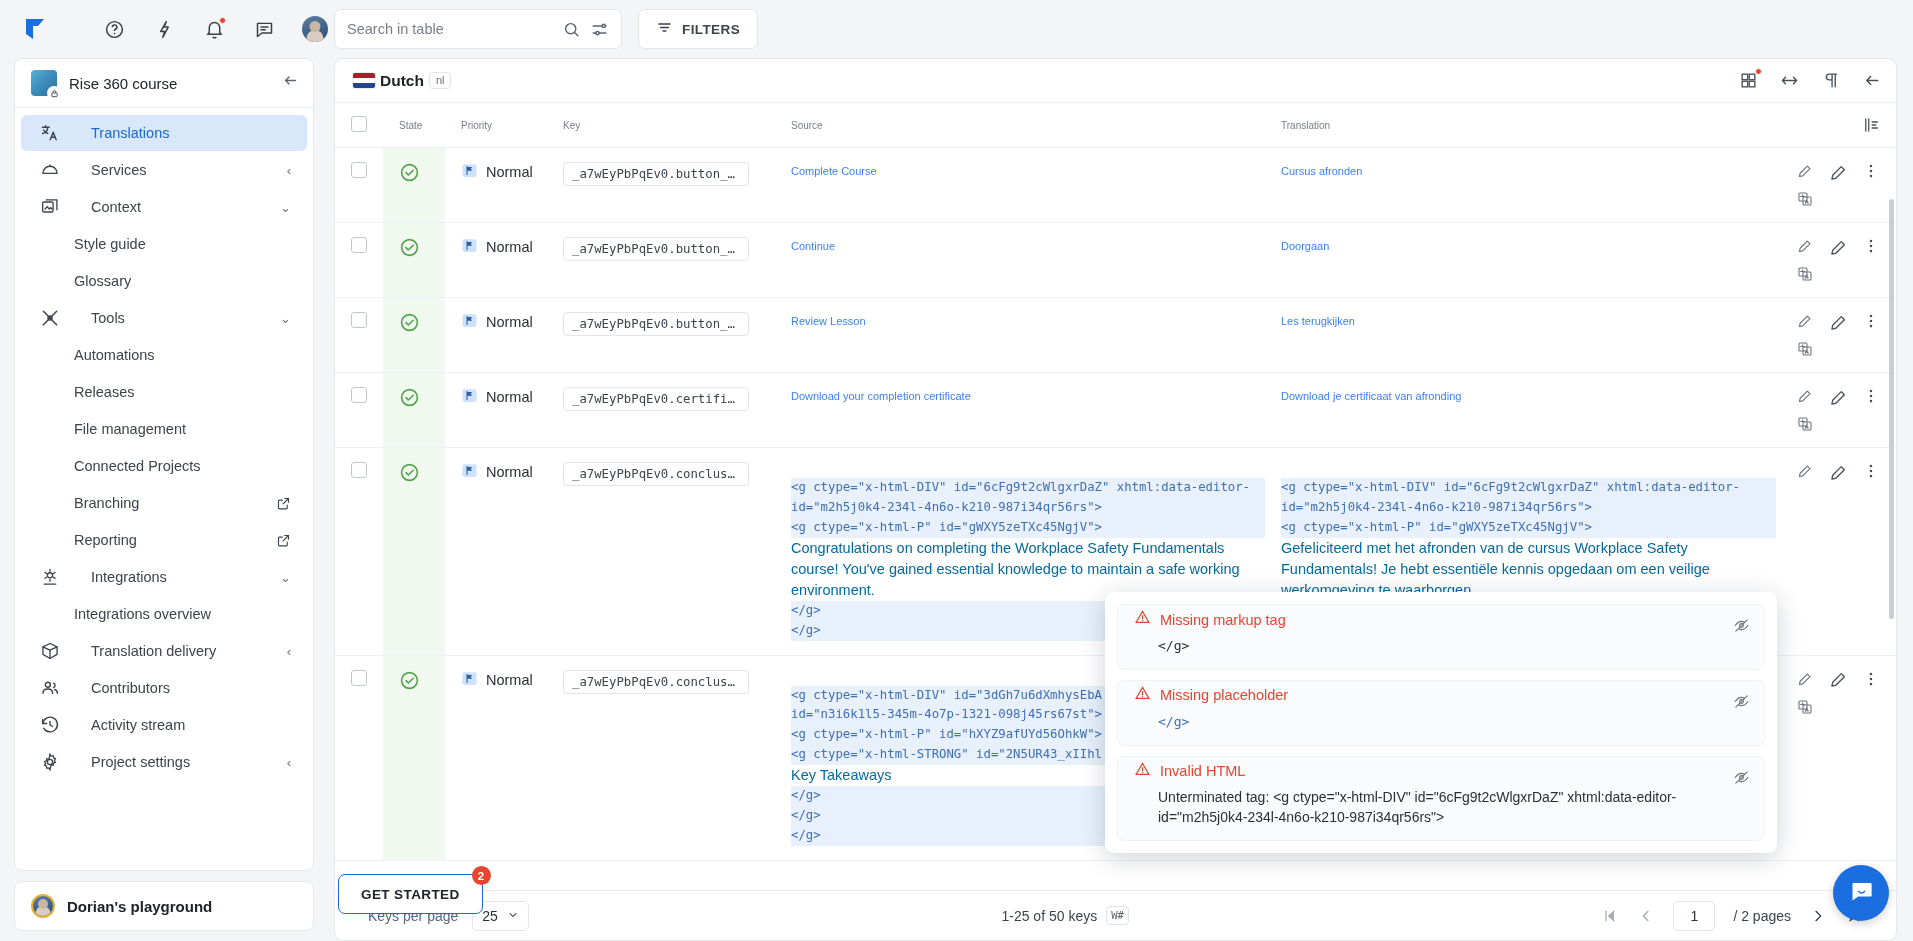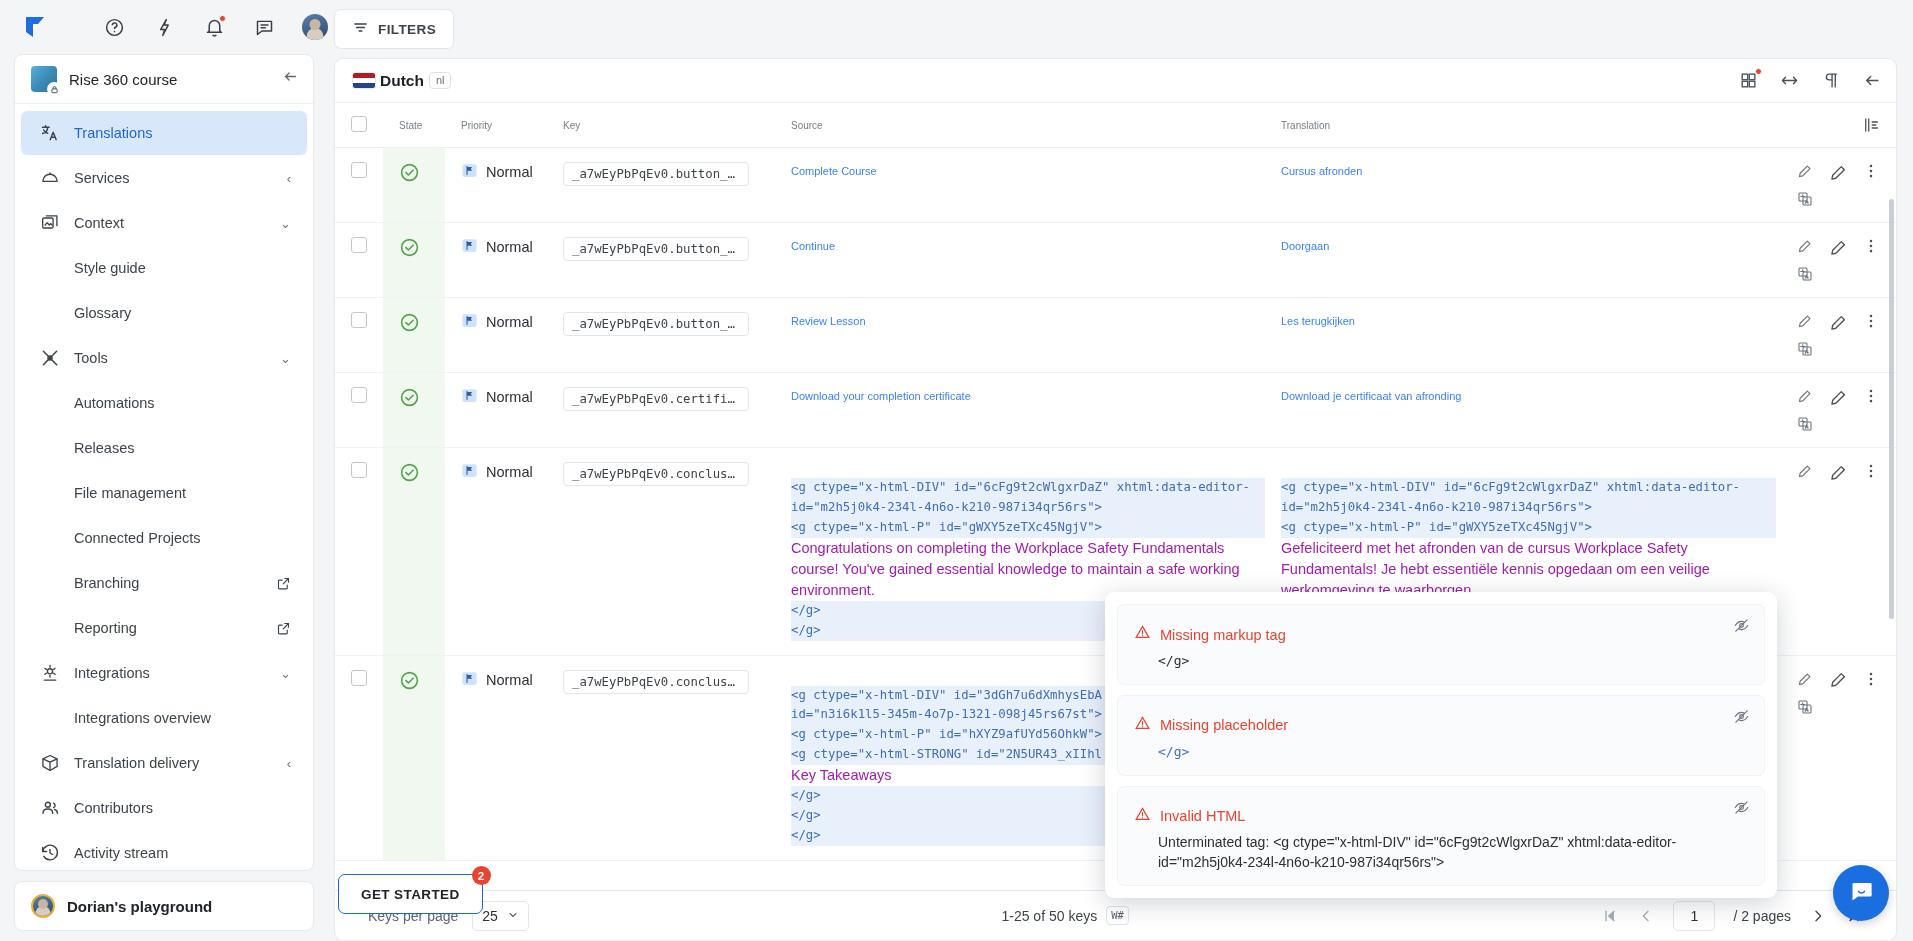--- a/index.html
+++ b/index.html
@@ -68,22 +68,22 @@
   }
   .proj-thumb .lk {
     position:absolute; right:-4px; bottom:-4px; width:14px;height:14px;border-radius:50%;
     background:#fff; display:flex;align-items:center;justify-content:center;
   }
   .proj-name { font-size: 15px; color: #20242a; flex: 1; }
   .collapse-arrow { color: #5d6470; font-size: 17px; }
 
   .nav-list { padding: 6px 0 8px 0; overflow-y: auto; flex: 1 1 auto; }
   .nav-item {
-    display: flex; align-items: center; gap: 14px;
-    height: 44px; padding: 0 16px 0 18px;
+    display: flex; align-items: center; gap: 31px;
+    height: 36px; padding: 0 16px 0 18px;
     font-size: 14.5px; color: #3d434b; cursor: pointer;
     border-radius: 6px; margin: 1px 6px;
   }
   .nav-item .ico { width: 21px; height: 21px; flex: 0 0 21px; display:flex;align-items:center;justify-content:center; color:#3d434b;}
   .nav-item .lbl { flex: 1; white-space: nowrap; }
   .nav-item .chev { color: #6b727d; font-size: 13px; }
   .nav-item.active { background: #d9e7fb; color: #1b69d4; }
   .nav-item.active .lbl { color: #1b69d4; }
   .nav-item.sub { padding-left: 53px; }
   .ext-ico { width: 15px; height: 15px; color: #3d434b; }
@@ -168,21 +168,21 @@
   .prio { display: flex; align-items: center; gap: 8px; font-size: 14.5px; color: #2b2f36; }
   .key-chip {
     border: 1px solid #e2e5ea; border-radius: 4px; padding: 4px 8px;
     font-family: "DejaVu Sans Mono", monospace; font-size: 12.3px; color: #3d434b;
     display: inline-block; max-width: 186px; overflow: hidden; white-space: nowrap;
     text-overflow: ellipsis; background:#fff;
   }
   .cell-text { line-height: 1.42; font-size: 11px; color: #3b82f6; }
   .mk { font-family: "DejaVu Sans Mono", monospace; font-size: 12.3px; color: #3f6fb5; background: #e8f0fb; line-height: 1.62; }
   .mk-line { display: block; }
-  .plain-line { display: block; font-family: "Liberation Sans", sans-serif; font-size: 14.5px; color: #a21caf; line-height: 1.45; }
+  .plain-line { display: block; font-family: "Liberation Sans", sans-serif; font-size: 14.5px; color: #0369a1; line-height: 1.45; }
   .row-body { display: flex; flex-direction: column; }
   .row-body .gap { height: 16px; }
 
   .actions { display: flex; align-items: flex-start; justify-content: flex-end; gap: 14px; padding-right: 16px; }
   .act-stack { display: flex; flex-direction: column; gap: 10px; align-items: center; }
   .act-ico { color: #6b727d; width: 18px; height: 18px; cursor: pointer; display:flex;align-items:center;justify-content:center;}
   .act-ico.big { color: #4a5059; width: 20px; height: 20px; }
   .kebab { color: #4a5059; font-size: 19px; line-height: .6; letter-spacing: 0; cursor:pointer; }
 
   
@@ -233,21 +233,21 @@
   }
 
   
   .popup {
     position: absolute; left: 1105px; top: 592px; width: 672px;
     background: #fff; border-radius: 9px; box-shadow: 0 5px 26px rgba(20,30,50,.20);
     padding: 12px; display: flex; flex-direction: column; gap: 10px; z-index: 40;
   }
   .issue {
     background: #fafbfc; border: 1px solid #f0f2f4; border-radius: 7px;
-    padding: 19px 14px 13px 16px; position: relative;
+    padding: 4px 14px 13px 16px; position: relative;
   }
   .issue-head { display: flex; align-items: center; gap: 9px; }
   .issue-title { color: #e8442f; font-size: 14.5px; }
   .issue-body { margin-top: 5px; padding-left: 24px; font-size: 14px; color: #2b2f36; line-height: 1.45; }
   .issue-body .code { font-family: "DejaVu Sans Mono", monospace; font-size: 13px; color: #2b2f36; }
   .issue-body .codeblue { font-family: "DejaVu Sans Mono", monospace; font-size: 13px; color: #3f6fb5; }
   .eye-off { position: absolute; right: 14px; top: 12px; color: #6b727d; cursor: pointer; }
   .scroll-thumb {
     position: absolute; right: 2px; top: 96px; width: 5px; height: 420px;
     background: #c9ced6; border-radius: 3px;
@@ -450,20 +450,36 @@
 
     <div class="rail-footer">
       <span class="pg-avatar"></span>
       <span class="pg-name">Dorian's playground</span>
     </div>
   </aside>
 
   <section class="main">
 
     <div class="main-top">
+      <div class="searchbox">
+        <input type="text" placeholder="Search in table" style="">
+        <span class="sb-ico">
+          <svg width="19" height="19" viewBox="0 0 24 24" fill="none" stroke="currentColor" stroke-width="1.8" stroke-linecap="round">
+              <circle cx="11" cy="11" r="6.4"></circle>
+              <path d="M15.8 15.8L20 20"></path>
+            </svg>
+        </span>
+        <span class="sb-ico">
+          <svg width="19" height="19" viewBox="0 0 24 24" fill="none" stroke="currentColor" stroke-width="1.8" stroke-linecap="round">
+              <path d="M4 7.5h12M19 7.5h1M4 16.5h4M11 16.5h9"></path>
+              <circle cx="17.4" cy="7.5" r="2.1"></circle>
+              <circle cx="9.4" cy="16.5" r="2.1"></circle>
+            </svg>
+        </span>
+      </div>
       <div class="filters-btn">
         <span>
           <svg width="17" height="17" viewBox="0 0 24 24" fill="none" stroke="currentColor" stroke-width="1.9" stroke-linecap="round">
               <path d="M4 7h16M6.5 12h11M10 17h4"></path>
             </svg>
         </span>
         <span>FILTERS</span>
       </div>
     </div>
 

